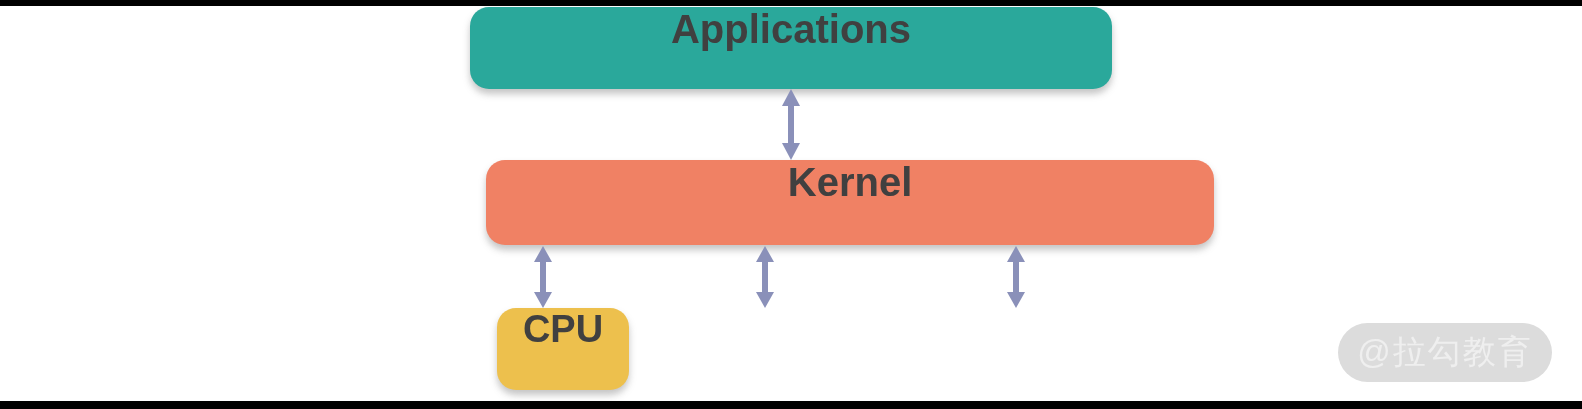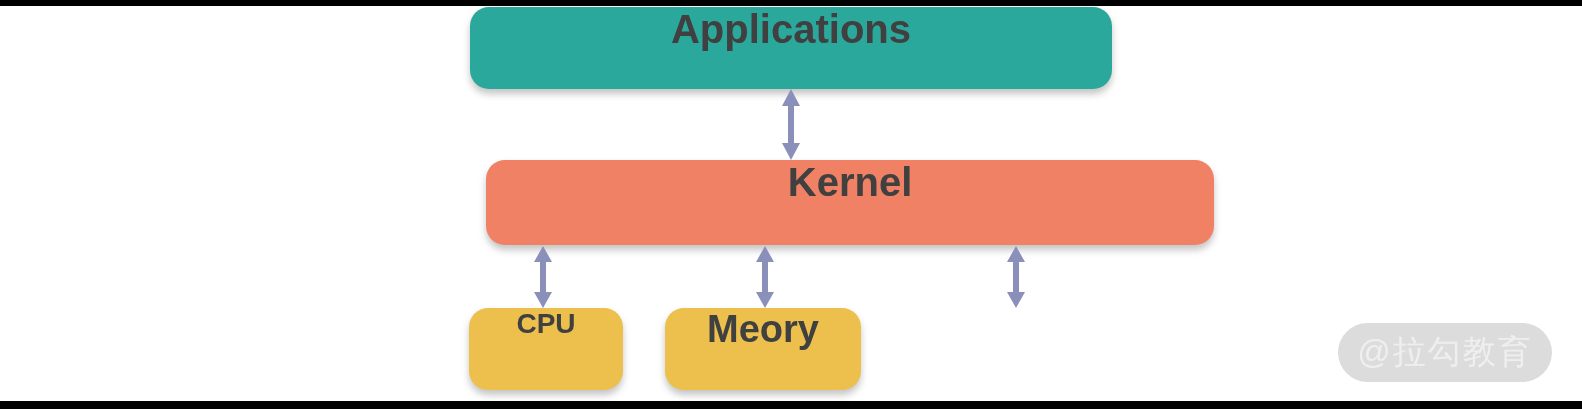--- a/index.html
+++ b/index.html
@@ -20,21 +20,21 @@
     display: flex;
     justify-content: center;
     color: #404040;
     font-weight: bold;
     border-radius: 19px;
     box-shadow: 0 5px 7px rgba(110,110,110,0.40);
   }
   .node span { display: block; }
   .node-applications { left: 470px; top: 7px;   width: 642px; height: 82px; font-size: 40px; }
   .node-kernel       { left: 486px; top: 160px; width: 728px; height: 85px; font-size: 40px; }
-  .node-cpu          { left: 469px; top: 308px; width: 154px; height: 82px; font-size: 28px; }
+  .node-cpu          { left: 497px; top: 308px; width: 132px; height: 82px; font-size: 38px; }
   .node-memory       { left: 665px; top: 308px; width: 196px; height: 82px; font-size: 38px; }
   .node-devices      { left: 926px; top: 308px; width: 186px; height: 82px; font-size: 38px; }
 
   .arrow { position: absolute; }
   .arrow-app-kernel { left: 779px;  top: 89px;  }
   .arrow-cpu        { left: 531px;  top: 246px; }
   .arrow-memory     { left: 753px;  top: 246px; }
   .arrow-devices    { left: 1004px; top: 246px; }
 
   .watermark {
@@ -88,23 +88,20 @@
   <svg class="arrow arrow-devices" width="24" height="62" viewBox="0 0 24 62" style="color: rgb(138, 144, 185);">
     <polygon points="12,0 21,16 3,16" fill="currentColor"></polygon>
     <rect x="9" y="14" width="6" height="34" fill="currentColor"></rect>
     <polygon points="12,62 21,46 3,46" fill="currentColor"></polygon>
   </svg>
 
   <div class="node node-cpu" style="background-color: rgb(237, 192, 77);">
     <span>CPU</span>
   </div>
 
-  <div class="node node-memory" style="background-color: rgb(237, 192, 77);">
-    <span>Meory</span>
-  </div>
 
 
   <div class="watermark" style="background-color: rgb(220, 220, 220); color: rgb(239, 239, 239);">
     <span>@拉勾教育</span>
   </div>
 
   <div class="bar bar-bottom"></div>
 
 </div>
 

